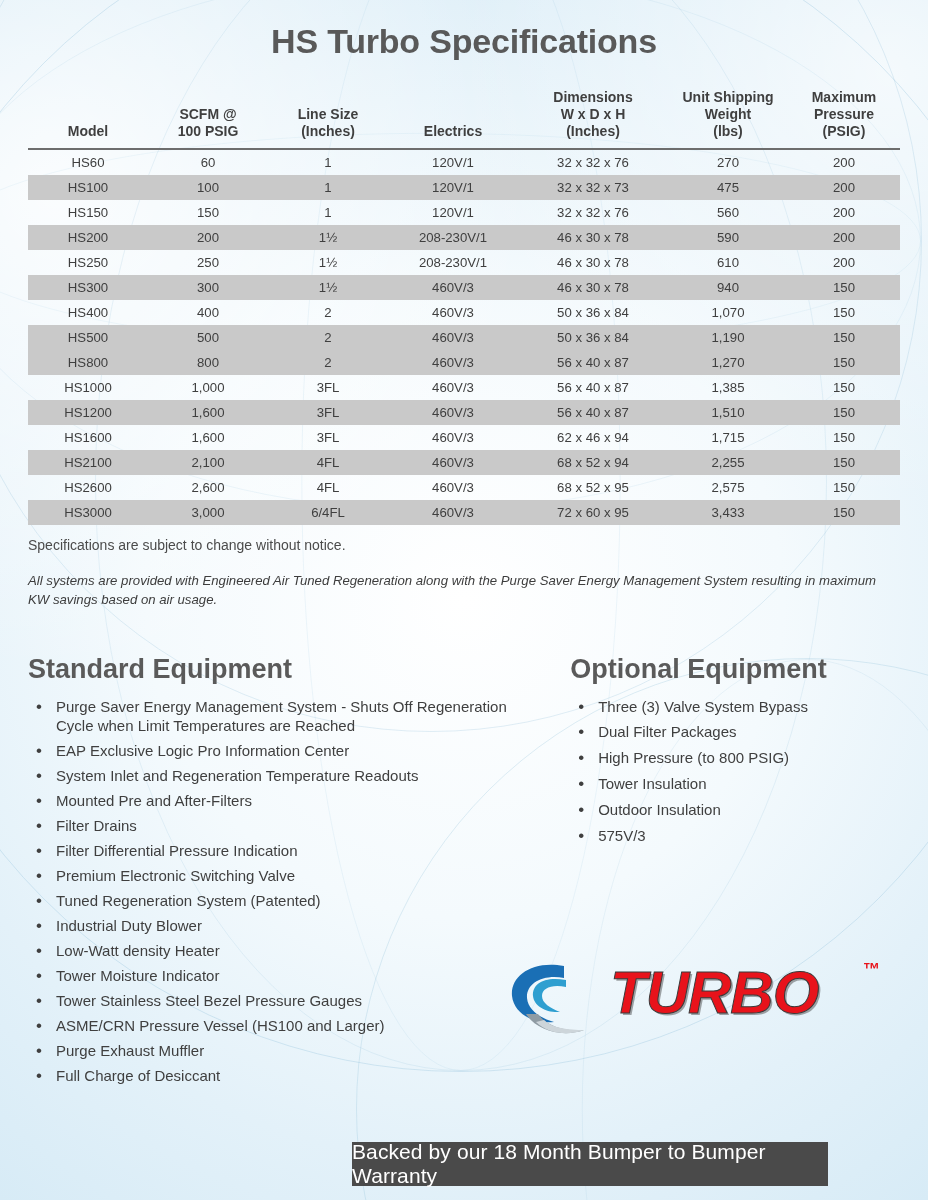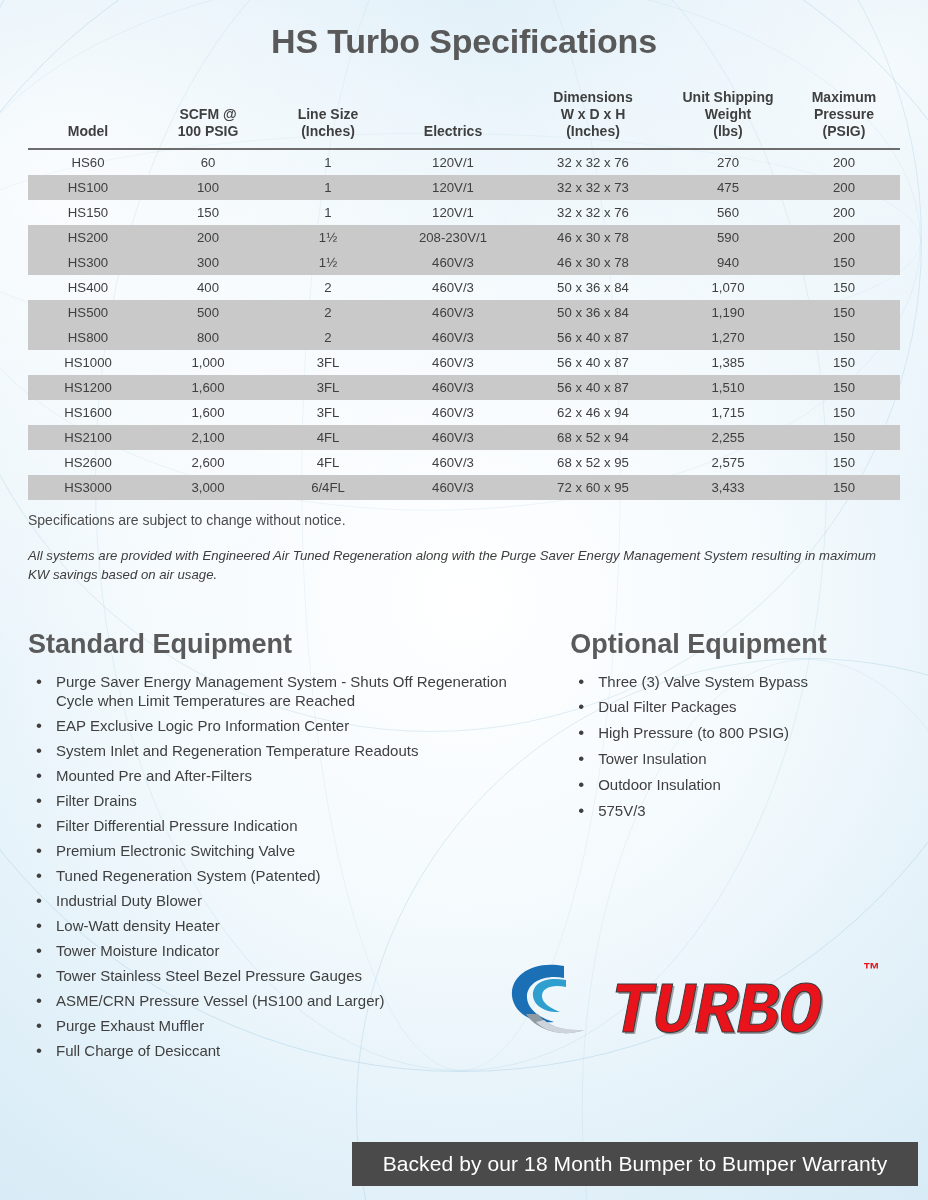--- a/index.html
+++ b/index.html
@@ -204,44 +204,44 @@
   .swoosh {
     position: absolute;
     left: 0;
     top: 4px;
     width: 112px;
     height: 78px;
   }
   .logo-word {
     position: absolute;
     left: 104px;
-    top: 16px;
-    font-family: Liberation Mono, monospace;
-    font-size: 72px;
+    top: 2px;
+    font-family: Liberation Sans, sans-serif;
+    font-size: 60px;
     font-weight: bold;
     font-style: italic;
     color: #e8131b;
     letter-spacing: -1px;
     -webkit-text-stroke: 1px #3a3a3a;
     text-shadow: 2px 2px 0 rgba(60,60,60,0.45);
   }
   .logo-tm {
     position: absolute;
     right: 6px;
     top: 4px;
     font-size: 17px;
     font-weight: bold;
     color: #e8131b;
   }
 
   .warranty {
     position: absolute;
     left: 352px;
     bottom: 14px;
-    width: 566px;
+    width: 476px;
     height: 44px;
     background: #4a4a4a;
     color: #ffffff;
     font-size: 21px;
     display: flex;
     align-items: center;
     justify-content: center;
     letter-spacing: 0.1px;
   }
 </style>
@@ -329,20 +329,29 @@
         <td>560</td>
         <td>200</td>
       </tr>
       <tr class="shaded">
         <td>HS200</td>
         <td>200</td>
         <td>1½</td>
         <td>208-230V/1</td>
         <td>46 x 30 x 78</td>
         <td>590</td>
+        <td>200</td>
+      </tr>
+      <tr>
+        <td>HS250</td>
+        <td>250</td>
+        <td>1½</td>
+        <td>208-230V/1</td>
+        <td>46 x 30 x 78</td>
+        <td>610</td>
         <td>200</td>
       </tr>
       <tr class="shaded">
         <td>HS300</td>
         <td>300</td>
         <td>1½</td>
         <td>460V/3</td>
         <td>46 x 30 x 78</td>
         <td>940</td>
         <td>150</td>

